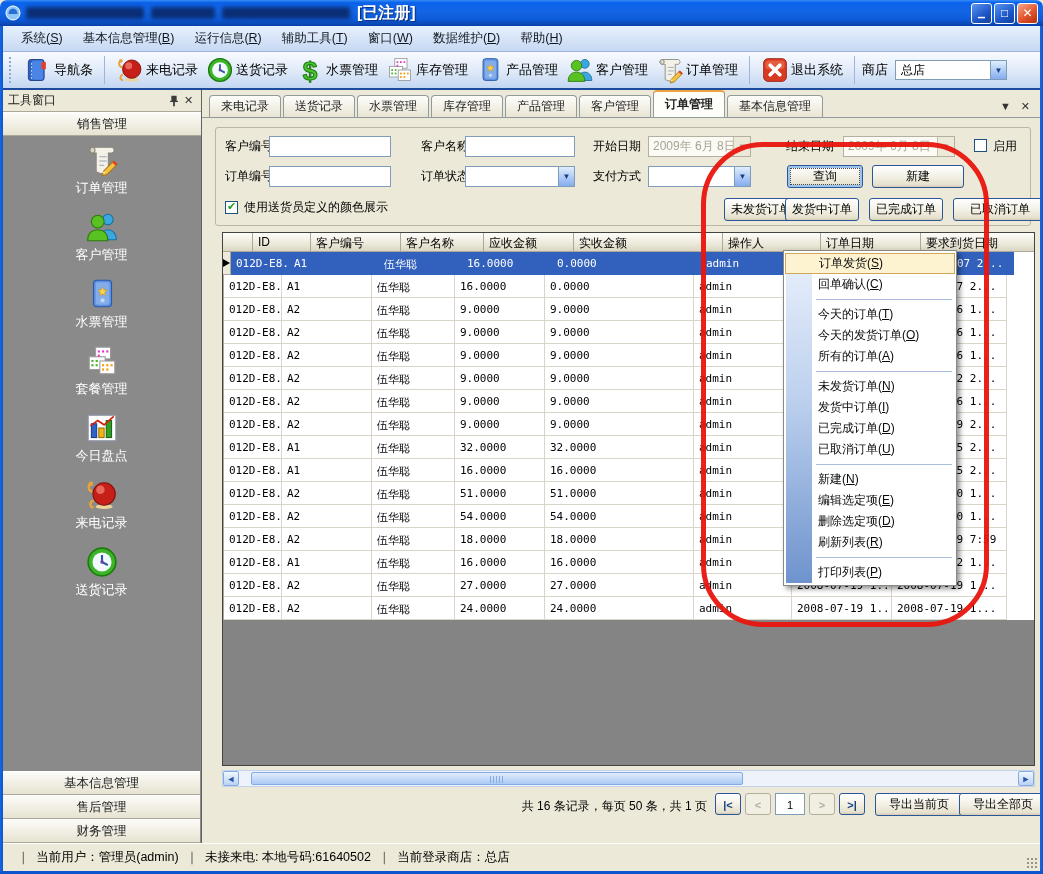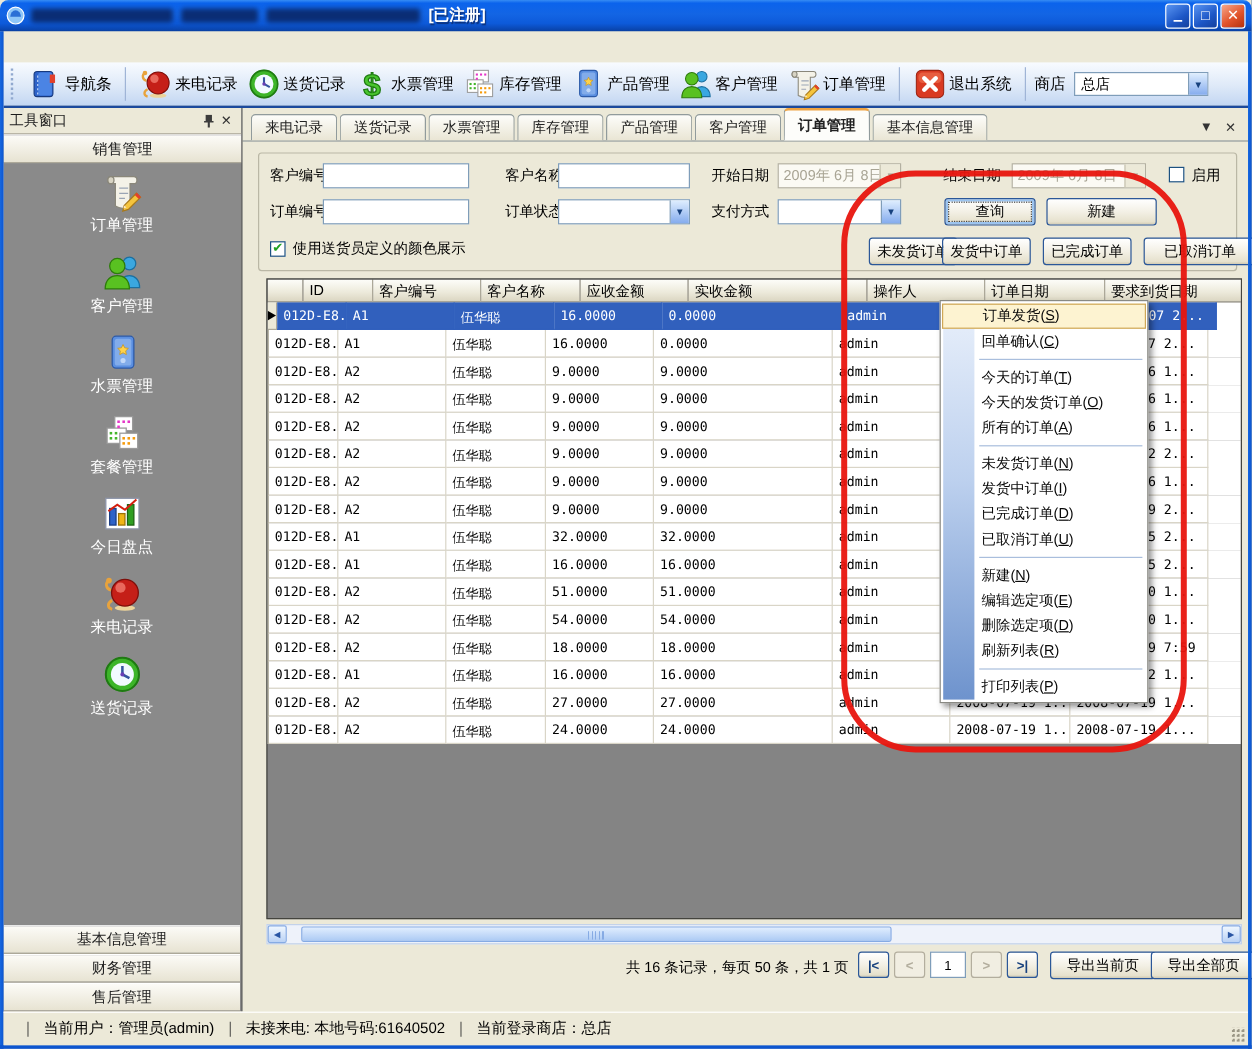--- a/index.html
+++ b/index.html
@@ -9,21 +9,21 @@
   .frame{position:absolute;background:linear-gradient(90deg,#1667e0,#0c55cf);z-index:5;}
   .frame.l{left:0;top:26px;bottom:0;width:3px;}
   .frame.r{right:0;top:26px;bottom:0;width:3px;}
   .frame.b{left:0;right:0;bottom:0;height:3px;background:#0c55cf;}
   
   .titlebar{position:absolute;left:0;top:0;width:100%;height:26px;border-radius:7px 7px 0 0;
     background:linear-gradient(180deg,#368cf4 0%,#0b63ec 10%,#1365e4 45%,#0d5ada 75%,#0a47b2 94%,#0940a0 100%);
     display:flex;align-items:center;padding:0 5px;box-sizing:border-box;color:#fff;z-index:6;}
   .appicon{width:16px;height:16px;margin-right:5px;flex:none;}
   .blob{height:12px;background:#0a2d74;filter:blur(2px);border-radius:2px;display:inline-block;margin-right:7px;}
-  .titletext{font-size:13px;font-weight:bold;text-shadow:1px 1px 1px #0a2d74;white-space:nowrap;}
+  .titletext{font-size:16px;font-weight:bold;text-shadow:1px 1px 1px #0a2d74;white-space:nowrap;}
   .wbtns{margin-left:auto;display:flex;}
   .wbtn{width:21px;height:21px;border:1px solid #fff;border-radius:3px;margin-left:2px;color:#fff;
     background:linear-gradient(145deg,#5a95f2,#1c56c6 60%,#14409c);display:flex;align-items:center;justify-content:center;
     font-size:11px;font-weight:bold;box-sizing:border-box;}
   .wbtn.close{background:linear-gradient(145deg,#f6a88a,#e2542c 55%,#b22f0c);}
   .wbtn.min::before{content:"▁";font-size:9px;}
   .wbtn.max::before{content:"□";font-size:12px;}
   .wbtn.close::before{content:"✕";font-size:12px;}
   
   .menubar{position:absolute;left:3px;right:3px;top:26px;height:26px;z-index:4;
@@ -145,20 +145,29 @@
       <span class="wbtn min"></span>
       <span class="wbtn max"></span>
       <span class="wbtn close"></span>
     </span>
   </div>
 
   <div class="frame l"></div>
   <div class="frame r"></div>
   <div class="frame b"></div>
 
+  <div class="menubar" id="menubar">
+      <span class="mitem">系统(<u>S</u>)</span>
+      <span class="mitem">基本信息管理(<u>B</u>)</span>
+      <span class="mitem">运行信息(<u>R</u>)</span>
+      <span class="mitem">辅助工具(<u>T</u>)</span>
+      <span class="mitem">窗口(<u>W</u>)</span>
+      <span class="mitem">数据维护(<u>D</u>)</span>
+      <span class="mitem">帮助(<u>H</u>)</span>
+    </div>
 
   <div class="toolbar">
     <span class="grip"></span>
     <span id="toolbar-buttons" style="display:flex;align-items:center;">
         <span class="tbtn">
           <span class="icon" style="width:28px;height:28px">
             <svg viewBox="0 0 32 32">
               <rect x="5" y="4" width="18" height="24" rx="3" fill="#2e62c8" stroke="#17397e"></rect>
               <rect x="9" y="5" width="13" height="22" rx="2" fill="#4b84e4"></rect>
               <path d="M8 9h1M8 13h1M8 17h1M8 21h1M8 25h1" stroke="#cfe2fb" stroke-width="2"></path>
@@ -400,22 +409,22 @@
               <circle cx="16" cy="16" r="9" fill="#f2faff"></circle>
               <path d="M16 9.5v6.5l5.5 3" stroke="#35559e" stroke-width="2" fill="none"></path>
               <circle cx="16" cy="16" r="1.6" fill="#6a3fb5"></circle>
             </svg>
           </span>
           <span>送货记录</span>
         </span>
       </div>
     <div class="sb-bottom" id="sidebar-bottom">
         <div class="sb-bot">基本信息管理</div>
+        <div class="sb-bot">售后管理</div>
         <div class="sb-bot">财务管理</div>
-        <div class="sb-bot">售后管理</div>
       </div>
   </div>
 
   <div class="content">
     <div class="tabstrip">
       <span id="tabs" style="display:flex;align-items:flex-end;">
           <span class="tab">来电记录</span>
           <span class="tab">送货记录</span>
           <span class="tab">水票管理</span>
           <span class="tab">库存管理</span>

